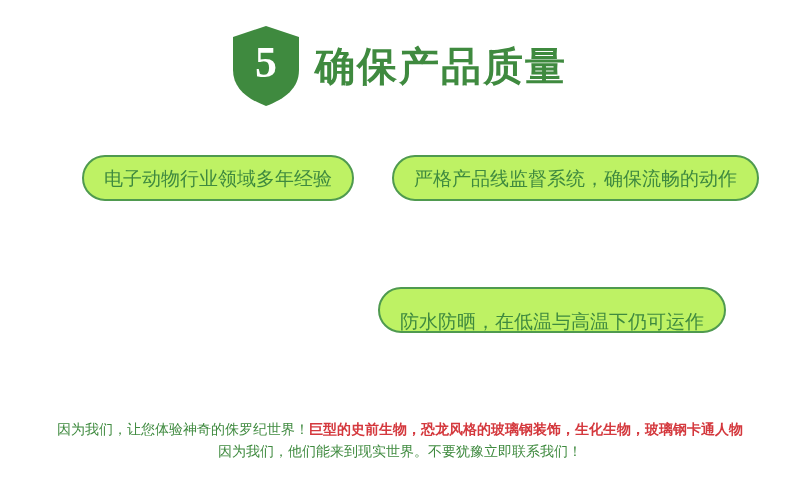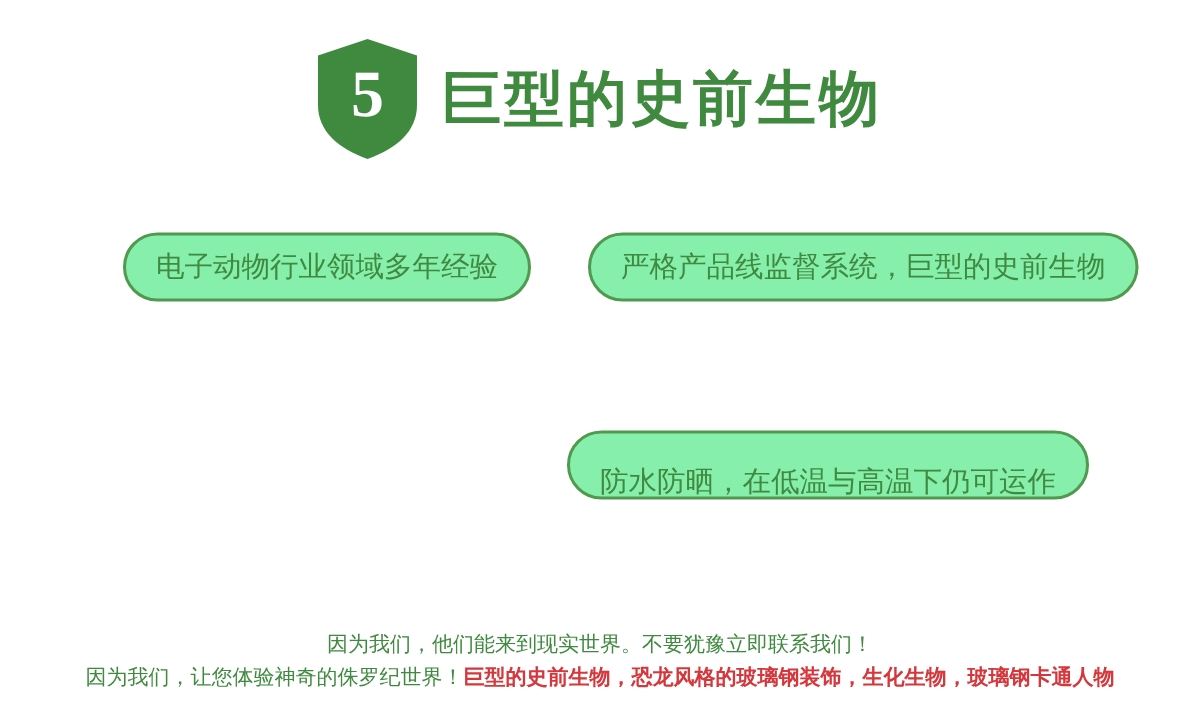--- a/index.html
+++ b/index.html
@@ -73,21 +73,21 @@
     border: 2px solid #4f9a4f;
     border-radius: 28px;
     color: #3f8a3f;
     font-size: 19px;
     line-height: 1;
     display: flex;
     align-items: center;
     justify-content: center;
     padding: 0 20px;
     height: 46px;
-    background: #86efac;
+    background: #bef264;
     white-space: nowrap;
   }
   .pill-0 { left: 82px;  top: 155px; }
   .pill-1 { left: 392px; top: 155px; }
   .pill-2 { left: 28px;  top: 228px; }
   .pill-3 { left: 378px; top: 287px; align-items: flex-end; }
   .pill-4 { left: 48px;  top: 341px; }
 
   
   .footer {
@@ -113,33 +113,33 @@
 
 <div class="page">
 
   <div class="header">
     <div class="shield">
       <svg viewBox="0 0 66 80" xmlns="http://www.w3.org/2000/svg">
         <path d="M33 0 L66 11 L66 44 C66 62 52 73 33 80 C14 73 0 62 0 44 L0 11 Z" fill="#3f8a3f"></path>
       </svg>
       <div class="shield-num">5</div>
     </div>
-    <div class="header-title">巨型的史前生物</div>
+    <div class="header-title">确保产品质量</div>
   </div>
 
   <div class="pill pill-0">
     <span>电子动物行业领域多年经验</span>
   </div>
   <div class="pill pill-1">
-    <span>严格产品线监督系统，巨型的史前生物</span>
+    <span>严格产品线监督系统，确保流畅的动作</span>
   </div>
   <div class="pill pill-3">
     <span>防水防晒，在低温与高温下仍可运作</span>
   </div>
 
   <div class="footer">
-    <div class="footer-line">因为我们，他们能来到现实世界。不要犹豫立即联系我们！</div>
     <div class="footer-line">
       <span>因为我们，让您体验神奇的侏罗纪世界！</span><span class="hl">巨型的史前生物，恐龙风格的玻璃钢装饰，生化生物，玻璃钢卡通人物</span>
     </div>
+    <div class="footer-line">因为我们，他们能来到现实世界。不要犹豫立即联系我们！</div>
   </div>
 
 </div>
 
 </body></html>

